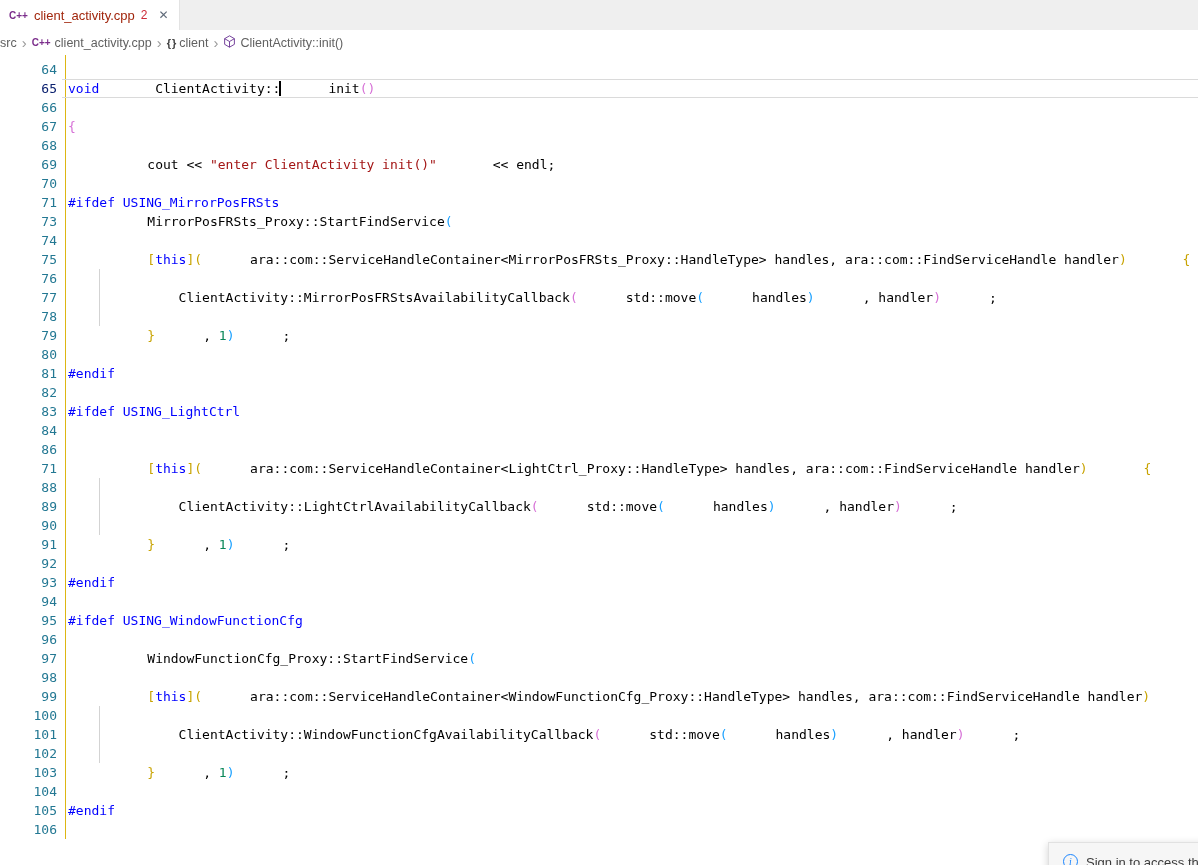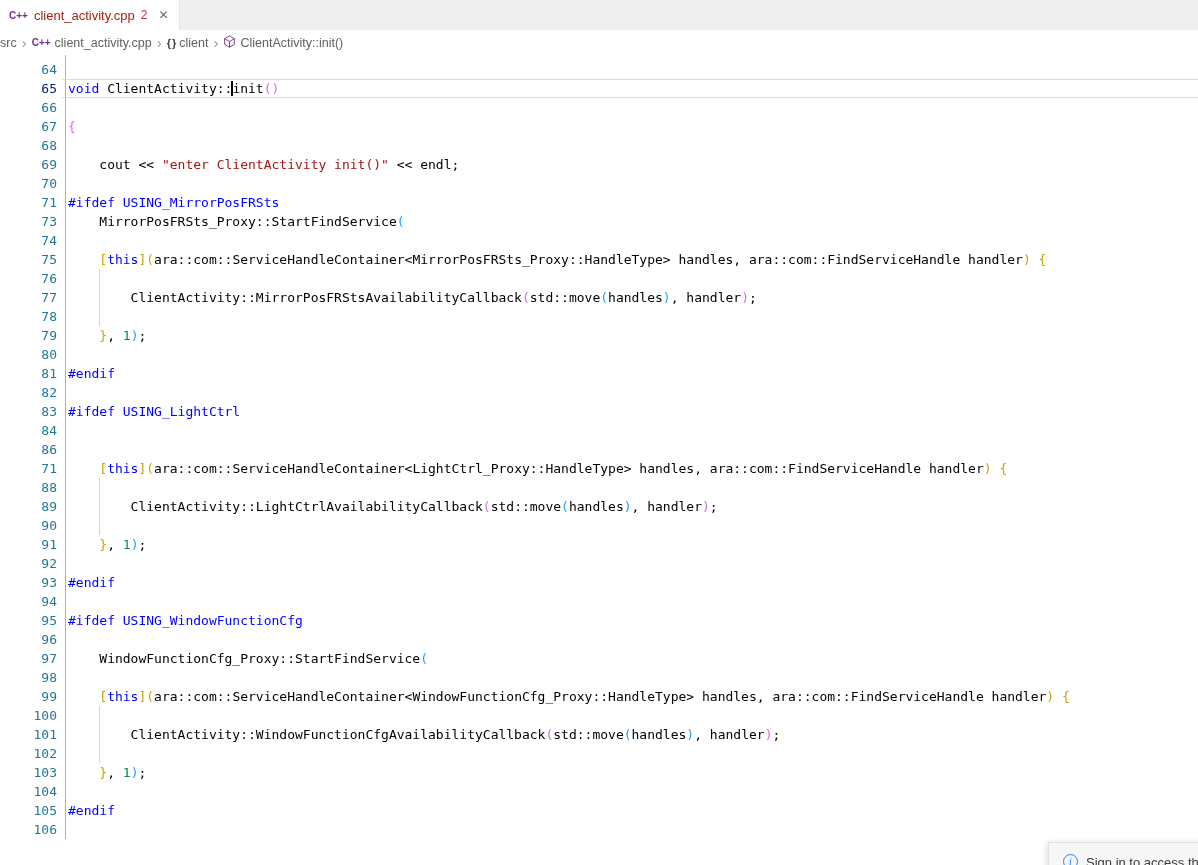--- a/index.html
+++ b/index.html
@@ -31,21 +31,21 @@
   .g{position:absolute;top:0;bottom:0;width:1px;}
   .g0{left:65px;background:var(--guideGold);}
   .g4{left:99px;background:var(--guideGray);}
   .cur::after{content:'';position:absolute;left:62px;right:0;top:0;bottom:0;border-top:1px solid #dadada;border-bottom:1px solid #dadada;pointer-events:none;}
   .seg-k{color:var(--k);}
   .seg-s{color:var(--s);}
   .seg-n{color:var(--n);}
   .seg-g{color:var(--g);}
   .seg-p{color:var(--p);}
   .seg-b{color:var(--b);}
-  .seg-t{color:var(--t);}
+  .seg-t{color:var(--t);padding-left:48px;}
   .cursor{display:inline-block;width:2px;height:15px;background:#000;vertical-align:-3px;margin:0 -1px;}
 
   
   .toast{position:absolute;left:1048px;top:842px;width:330px;height:96px;background:#f6f6f6;border:1px solid #e1e1e1;box-shadow:0 2px 8px rgba(0,0,0,0.18);box-sizing:border-box;padding:11px 14px;display:flex;align-items:flex-start;gap:8px;}
   .info-ic{flex:0 0 auto;width:15px;height:15px;border:1.4px solid var(--accentBlue);border-radius:50%;color:var(--accentBlue);font-size:10px;line-height:14px;text-align:center;font-style:italic;font-family:"Liberation Serif",serif;box-sizing:border-box;}
   .toast-text{font-size:13px;color:#3c3c3c;white-space:nowrap;padding-top:1px;}
 </style>
 </head>
 <body>
 

